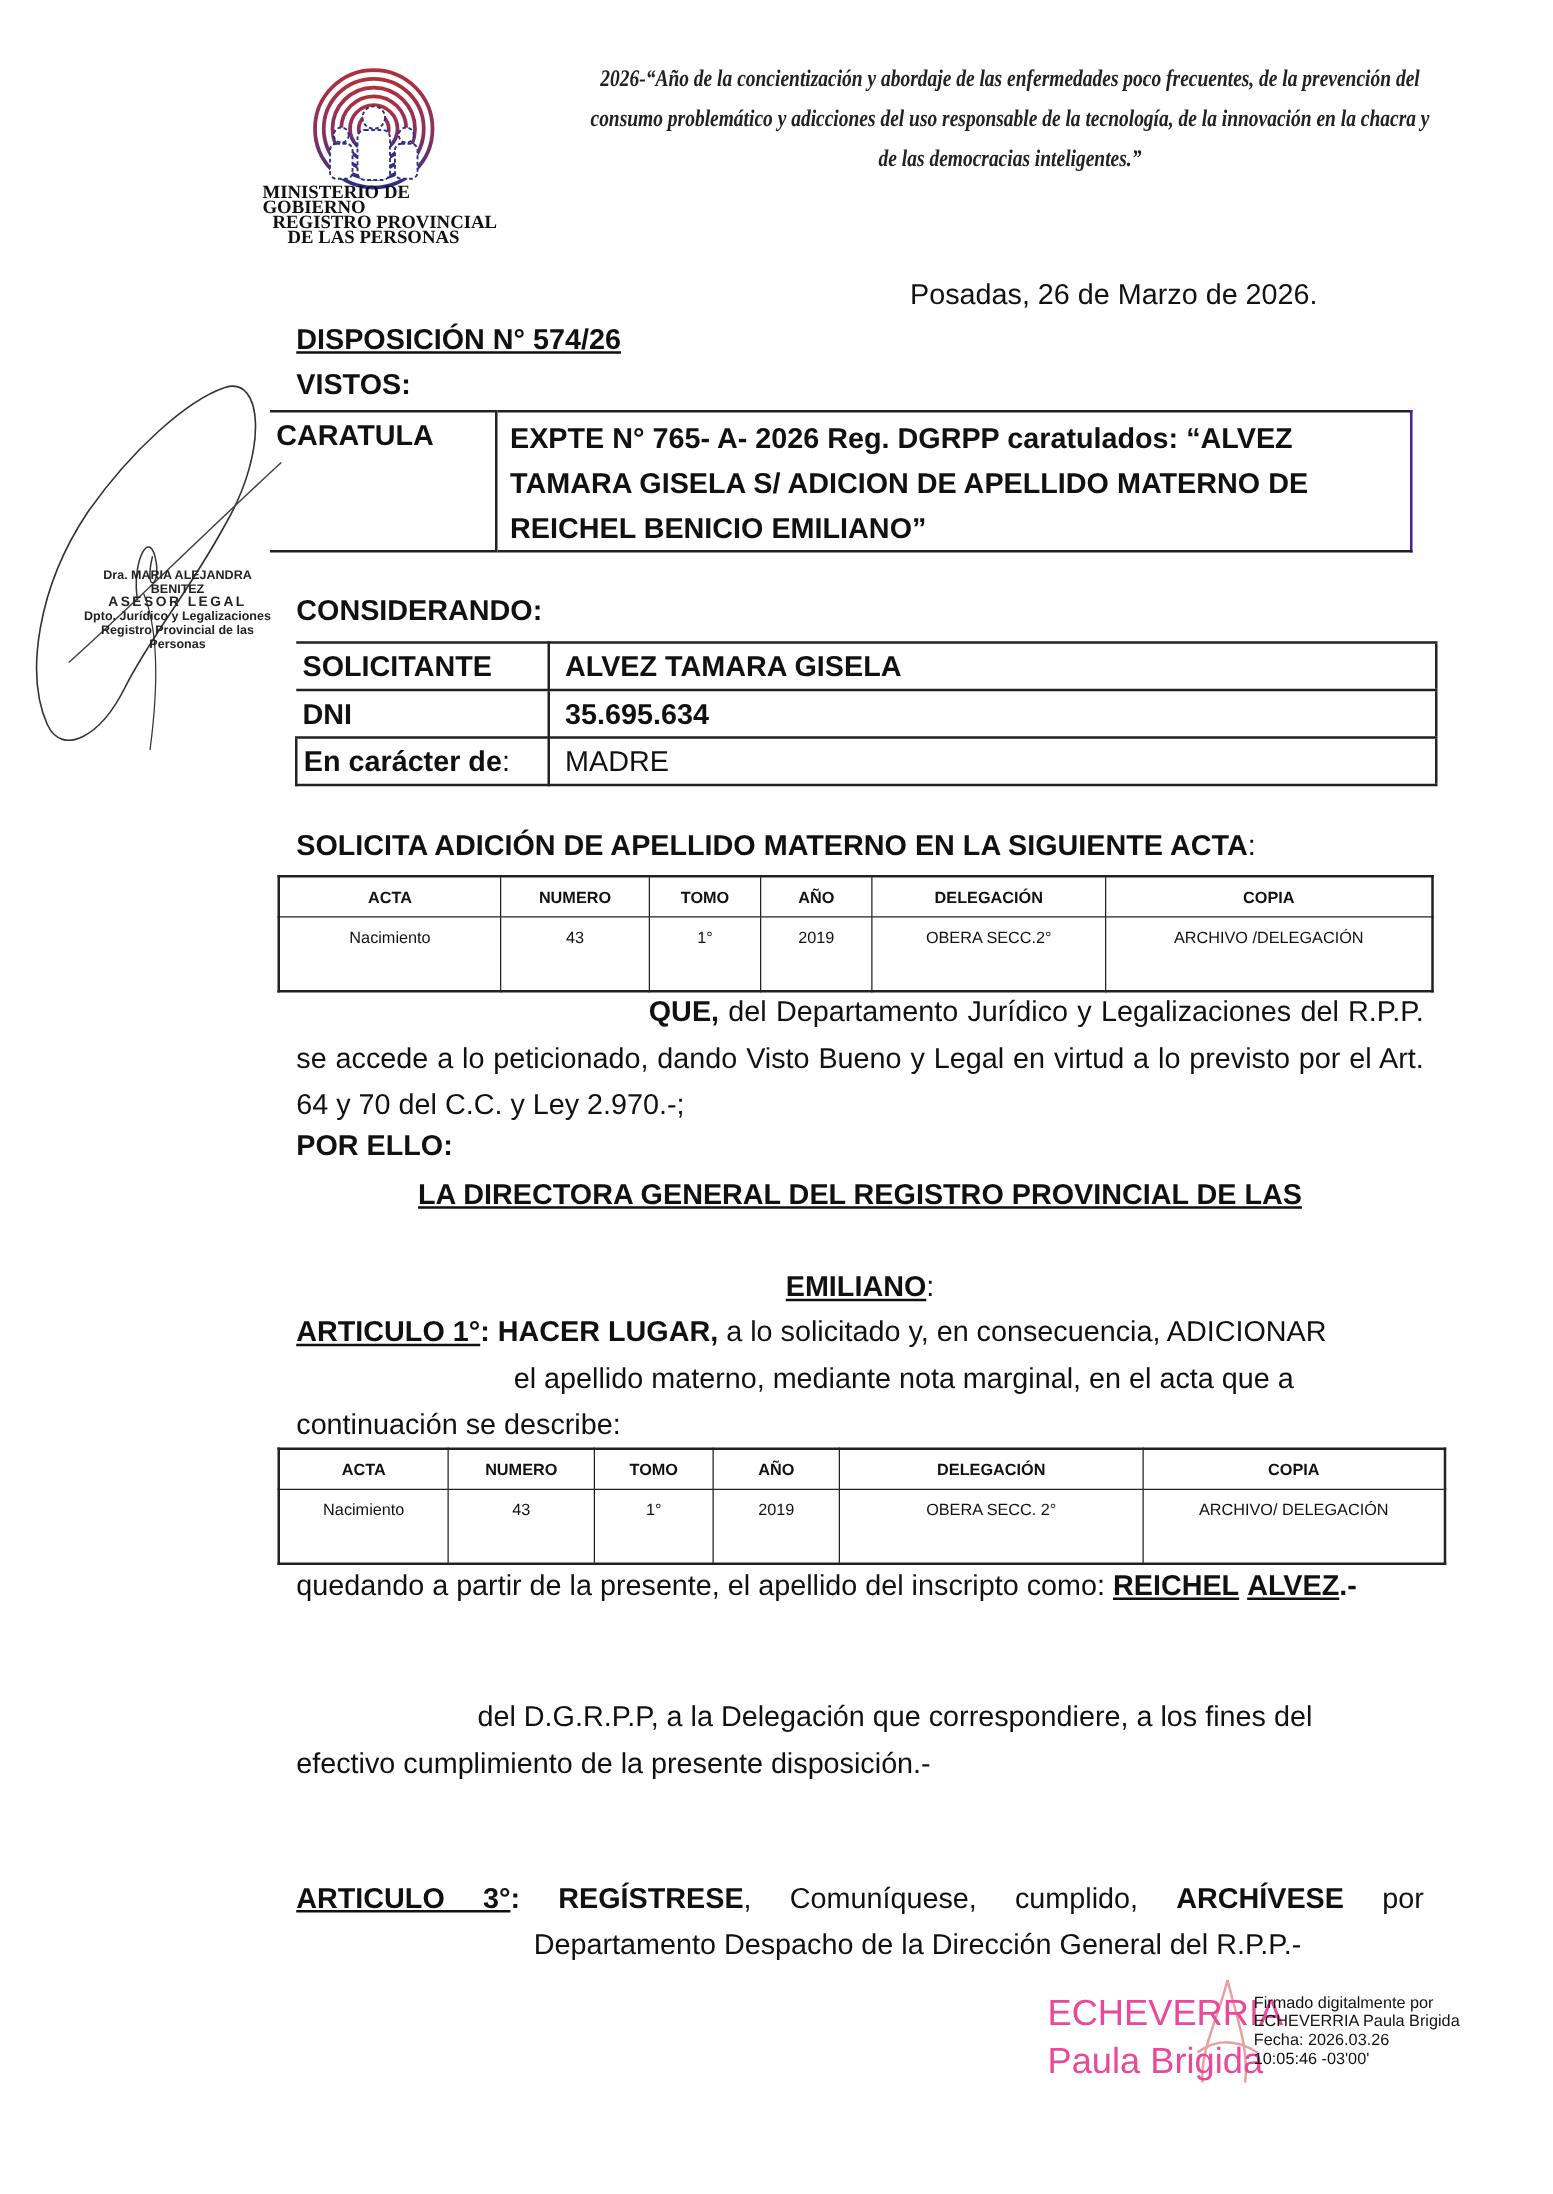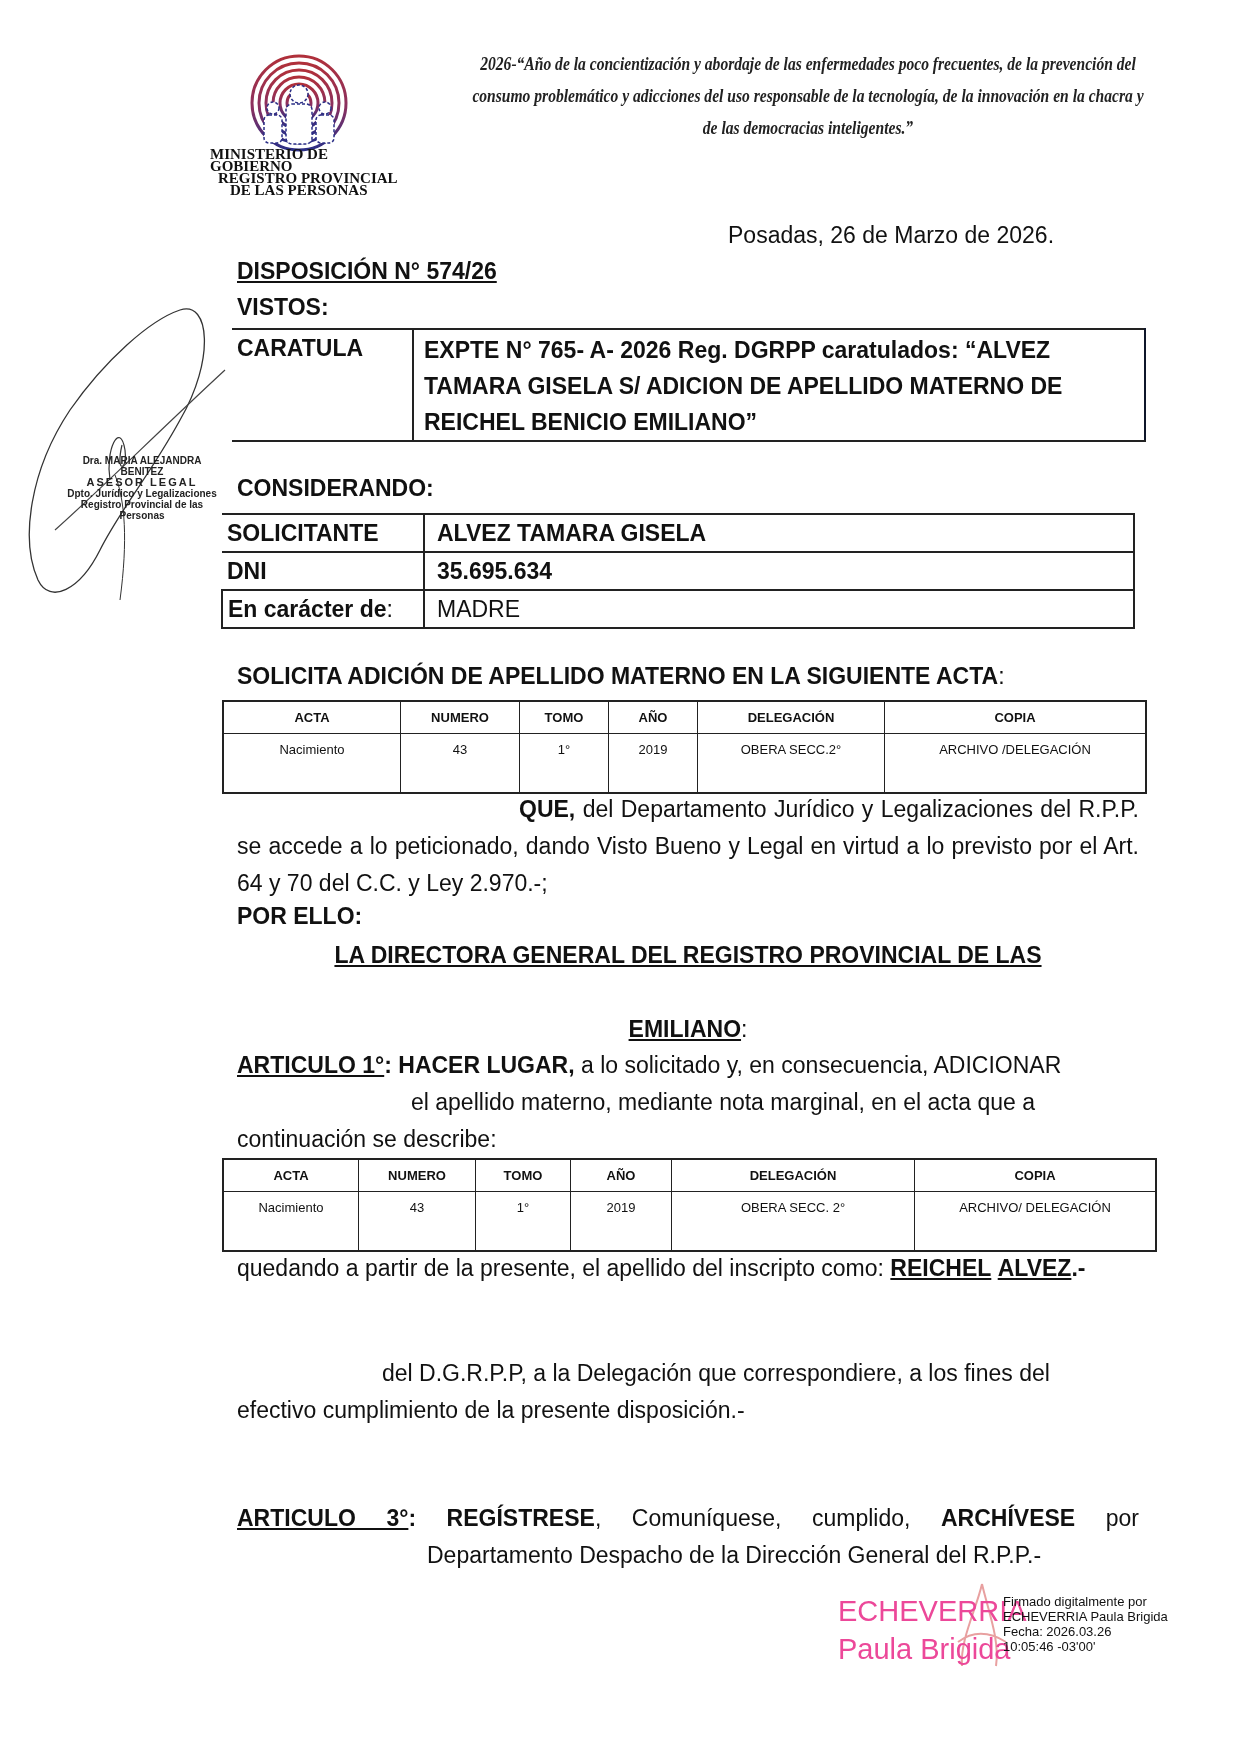--- a/index.html
+++ b/index.html
@@ -10,25 +10,25 @@
   .org div:nth-child(1) { padding-left: 6px; }
   .org div:nth-child(2) { padding-left: 14px; }
   .org div:nth-child(3) { padding-left: 26px; }
   .motto { left: 410px; top: 48px; width: 780px; text-align: center; font-family: "Liberation Serif", serif; font-style: italic; font-weight: bold; font-size: 19px; line-height: 32px; color: #222; transform: scaleX(0.82); transform-origin: center top; width: 950px; left: 333px; }
   .date { left: 728px; top: 222px; font-size: 23px; }
   .p { font-size: 23px; line-height: 37px; }
   .bold { font-weight: bold; }
   .u { text-decoration: underline; }
   .h { left: 237px; font-size: 23px; font-weight: bold; }
   table { border-collapse: collapse; }
-  .t1 { left: 232px; top: 328px; width: 914px; border-top: 2px solid #222; border-bottom: 2px solid #222; border-right: 2px solid #0f172a; }
+  .t1 { left: 216px; top: 328px; width: 914px; border-top: 2px solid #222; border-bottom: 2px solid #222; border-right: 2px solid #4c1d95; }
   .t1 td { font-size: 23px; font-weight: bold; vertical-align: top; line-height: 36px; }
   .t1 td.lab { width: 170px; padding: 0 5px; border-right: 2px solid #222; }
   .t1 td.val { padding: 2px 10px 0 10px; }
-  .t2 { left: 221px; top: 513px; width: 914px; border: 2px solid #222; border-left: none; }
+  .t2 { left: 236px; top: 513px; width: 914px; border: 2px solid #222; border-left: none; }
   .t2 td { font-size: 23px; height: 36px; padding: 0 5px; border-top: 2px solid #222; border-bottom: 2px solid #222; }
   .t2 td.lab { width: 190px; font-weight: bold; border-right: 2px solid #222; }
   .t2 td.val { padding-left: 12px; }
   .t2 tr:last-child td.lab { border-left: 2px solid #222; }
   .acta { font-size: 13px; }
   .acta th, .acta td { border: 1.5px solid #222; text-align: center; font-weight: normal; padding: 0 3px; }
   .acta th { font-weight: bold; height: 31px; }
   .acta td { vertical-align: top; line-height: 28px; height: 56px; padding-top: 2px; }
   .acta1 { left: 222px; top: 700px; width: 925px; border: 2.5px solid #222; }
   .acta2 { left: 222px; top: 1158px; width: 935px; border: 2.5px solid #222; }

